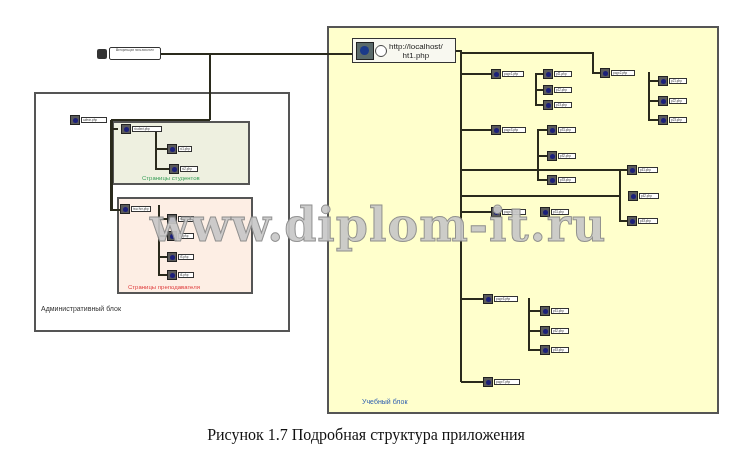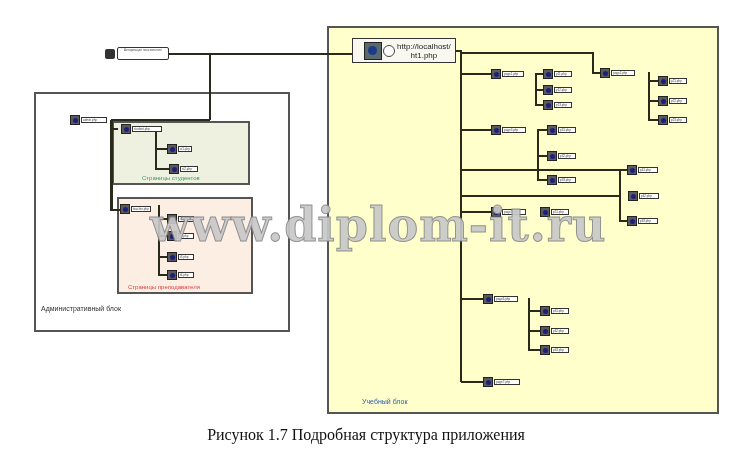--- a/index.html
+++ b/index.html
@@ -1,17 +1,17 @@
 <!DOCTYPE html>
 <html><head>
 <meta charset="utf-8">
 <style>
   html,body{margin:0;padding:0;background:#fff;}
   body{width:732px;height:460px;position:relative;overflow:hidden;font-family:"Liberation Sans",sans-serif;}
-  .abs{position:absolute;padding-left:8px;}
+  .abs{position:absolute;}
   .block{position:absolute;box-sizing:border-box;}
   .ln{position:absolute;background:#2a2a1c;}
   .node{position:absolute;height:10px;display:flex;align-items:center;}
   .node .ic{width:10px;height:10px;background:#5a5a5a;border:1px solid #222;box-sizing:border-box;position:relative;}
   .node .ic::after{content:"";position:absolute;left:2px;top:2px;width:5px;height:5px;border-radius:50%;background:#1b1f7a;}
   .node .lb{height:6px;background:#fff;border:1px solid #333;box-sizing:border-box;margin-left:1px;font-size:3px;line-height:4px;color:#444;overflow:hidden;white-space:nowrap;padding:0 1px;}
   .lblock{position:absolute;font-size:7px;}
   .wm{position:absolute;left:150px;top:198px;font-family:"DejaVu Serif",serif;font-size:46px;font-weight:bold;color:#c8c8c8;letter-spacing:1px;-webkit-text-stroke:1px #8a8a8a;white-space:nowrap;opacity:.92;}
   .caption{position:absolute;left:0;width:732px;top:426px;text-align:center;font-family:"Liberation Serif",serif;font-size:16px;color:#111;}
 </style>

